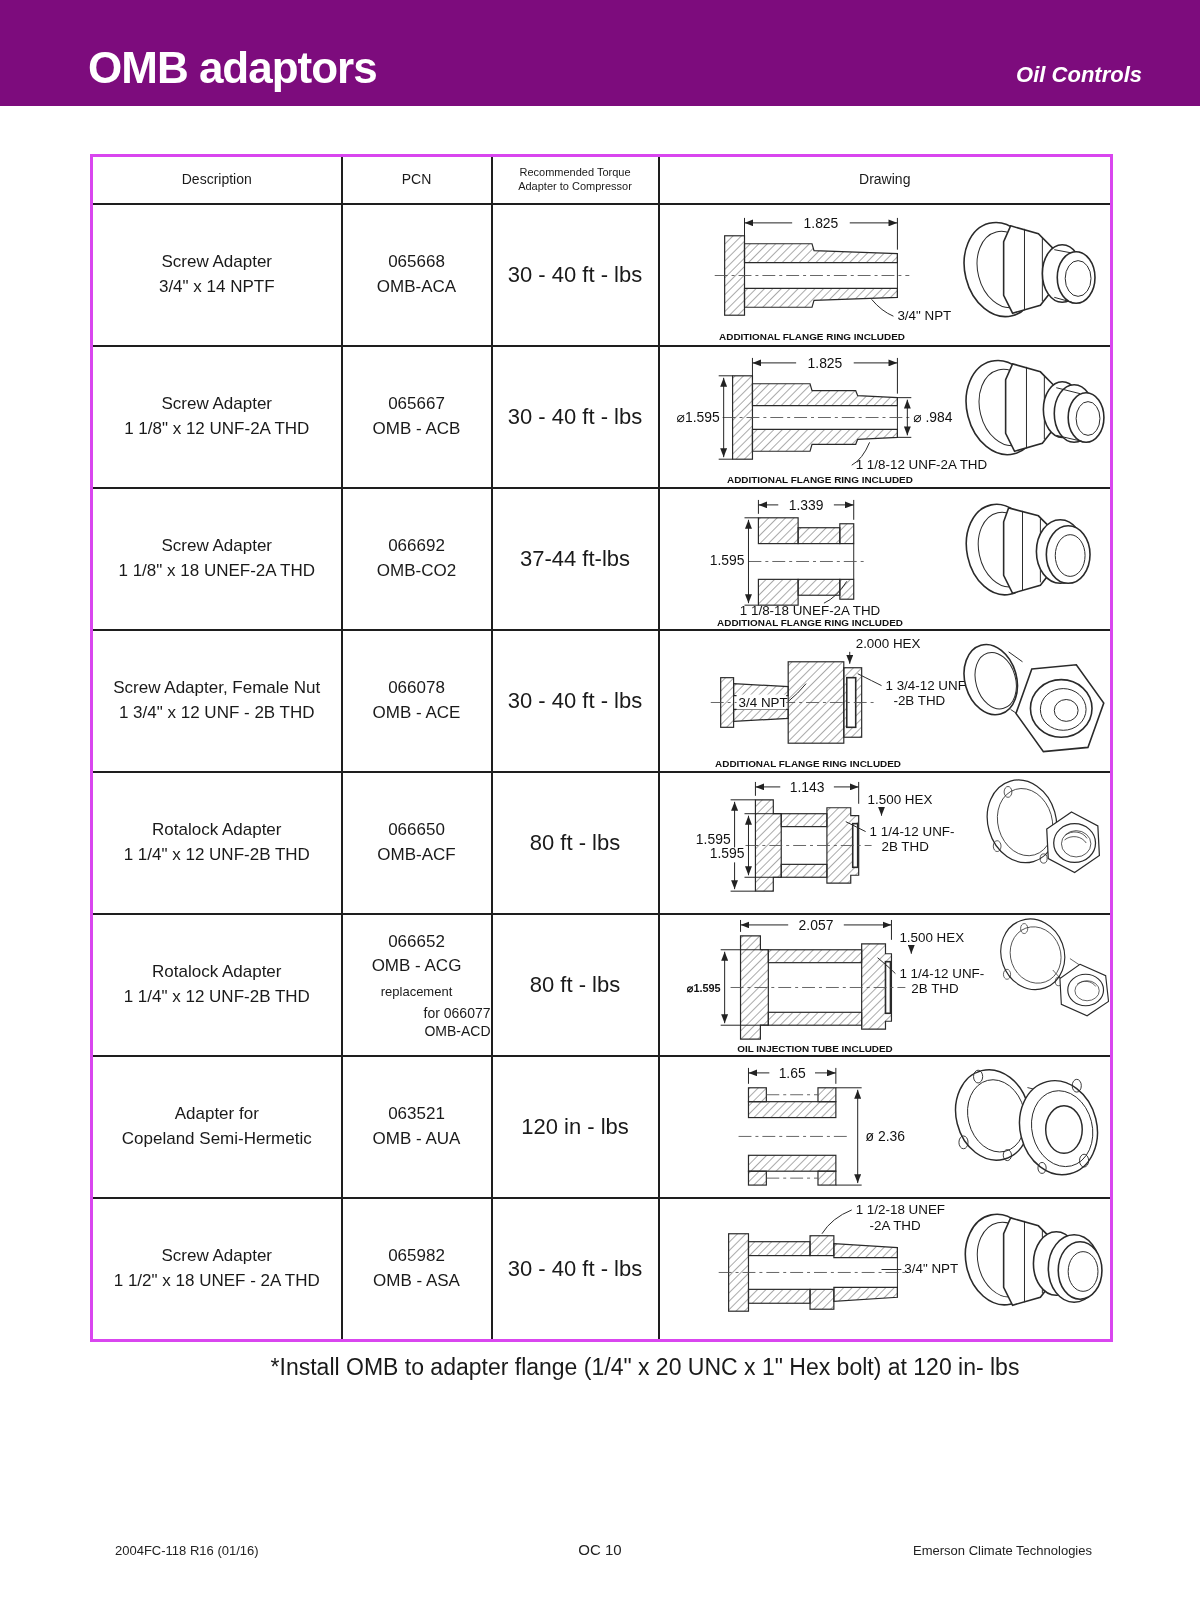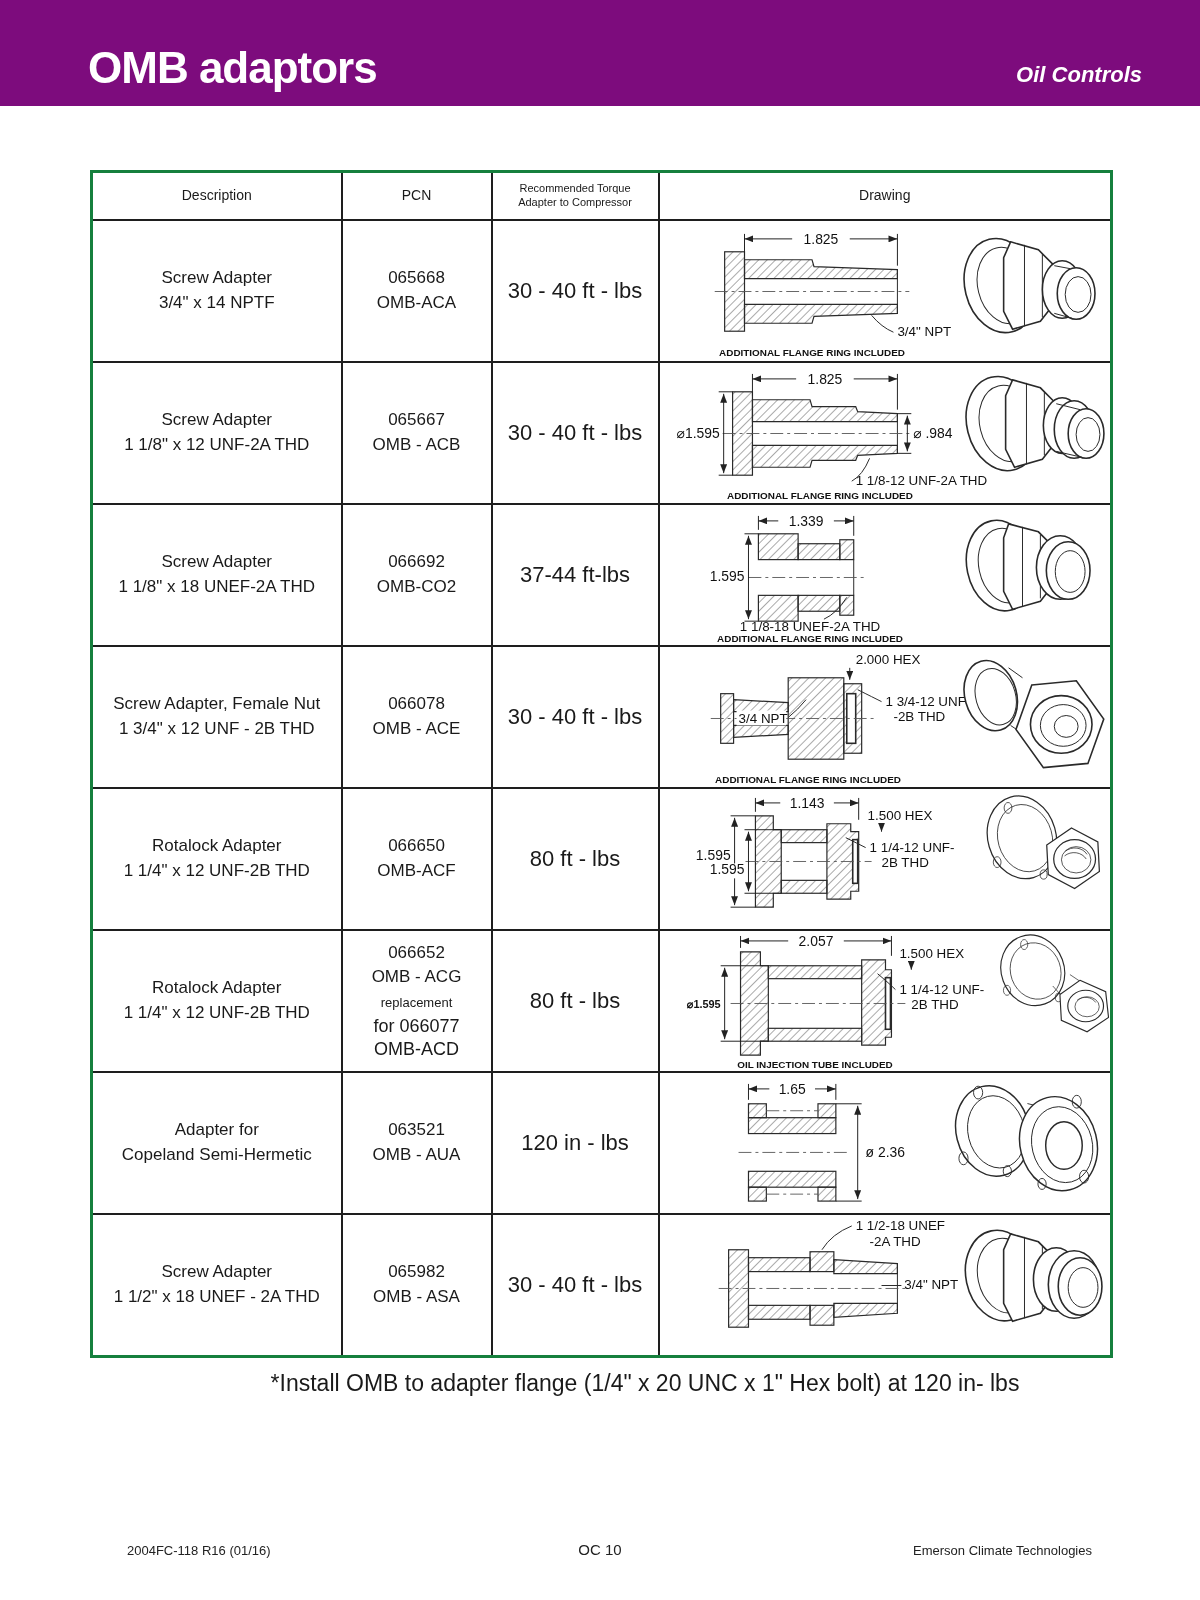--- a/index.html
+++ b/index.html
@@ -3,46 +3,46 @@
 <meta charset="utf-8">
 <style>
   html,body{margin:0;padding:0;background:#fff;}
   body{width:1200px;height:1600px;position:relative;font-family:"Liberation Sans",sans-serif;color:#1a1a1a;}
   
   .topbar{height:106px;background:#7d0c7d;display:flex;align-items:flex-end;justify-content:space-between;
           padding:16px 58px 16px 88px;box-sizing:border-box;}
   .topbar h1{margin:0;font-size:44px;font-weight:bold;color:#fff;letter-spacing:-1px;line-height:1;}
   .brand{color:#fff;font-style:italic;font-weight:bold;font-size:22px;line-height:1;padding-bottom:4px;}
   
-  table.adapt{border-collapse:collapse;table-layout:fixed;width:1020px;margin:64px 0 0 90px;border:3px solid #15803d;}
+  table.adapt{border-collapse:collapse;table-layout:fixed;width:1020px;margin:48px 0 0 90px;border:3px solid #d946ef;}
   table.adapt th,table.adapt td{border:2px solid #1e1e1e;text-align:center;vertical-align:middle;padding:0;}
   table.adapt th{height:46px;font-weight:normal;font-size:14px;line-height:1.25;}
   th .th2{font-size:11px;}
   td.cell-text{height:140px;font-size:17px;line-height:1.45;}
   td.cell-torque{font-size:22px;}
   .pcn-small{font-size:13px;text-align:center;}
-  .pcn-sub{font-size:18px;line-height:1.3;}
+  .pcn-sub{font-size:14px;line-height:1.3;text-align:right;}
   td.cell-draw{height:140px;padding:0;}
   td.cell-draw svg{display:block;width:449px;height:139px;}
   
   svg{font-family:"Liberation Sans",sans-serif;}
   .d-outline{fill:#fff;stroke:#2a2a2a;stroke-width:1.6;}
   .d-hatch{stroke:#2a2a2a;stroke-width:1.2;}
   .d-thin{stroke:#2a2a2a;stroke-width:1;fill:none;}
   .d-cl{stroke:#555;stroke-width:0.9;stroke-dasharray:13 4 3 4;fill:none;}
   .d-dim{stroke:#222;stroke-width:1;fill:none;}
   .wbg{fill:#fff;stroke:none;}
   text.t-dim{font-size:14px;fill:#111;}
   text.t-lbl{font-size:13.5px;fill:#111;}
   text.t-cap{font-size:10px;font-weight:bold;fill:#111;}
   text.t-sm{font-size:11px;font-weight:bold;fill:#111;}
   
   .note{margin:12px 0 0 90px;font-size:23px;text-align:center;}
   .footer span{position:absolute;bottom:42px;font-size:13px;color:#222;}
-  .f-left{left:115px;margin-left:12px;}
+  .f-left{left:115px;}
   .f-center{left:50%;transform:translateX(-50%);font-size:15px !important;}
   .f-right{right:108px;margin-left:38px;}
 </style>
 </head>
 <body>
 
 <header class="topbar">
   <h1>OMB adaptors</h1>
   <div class="brand">Oil Controls</div>
 </header>

